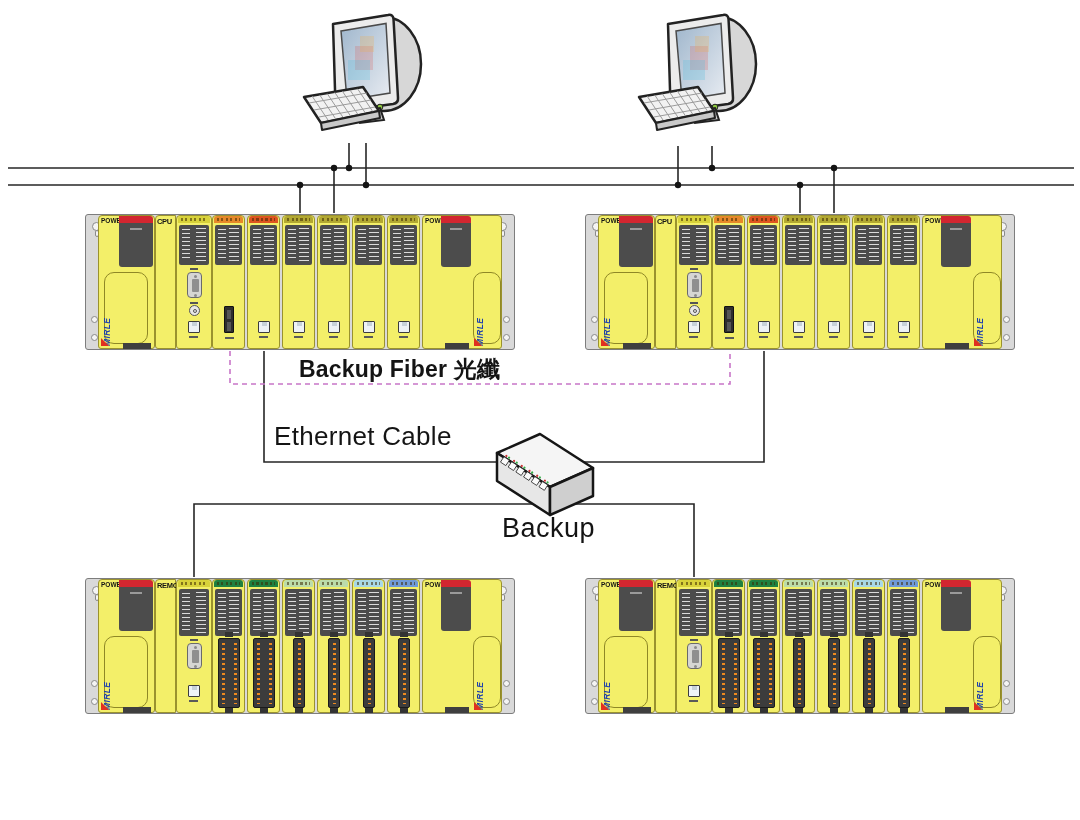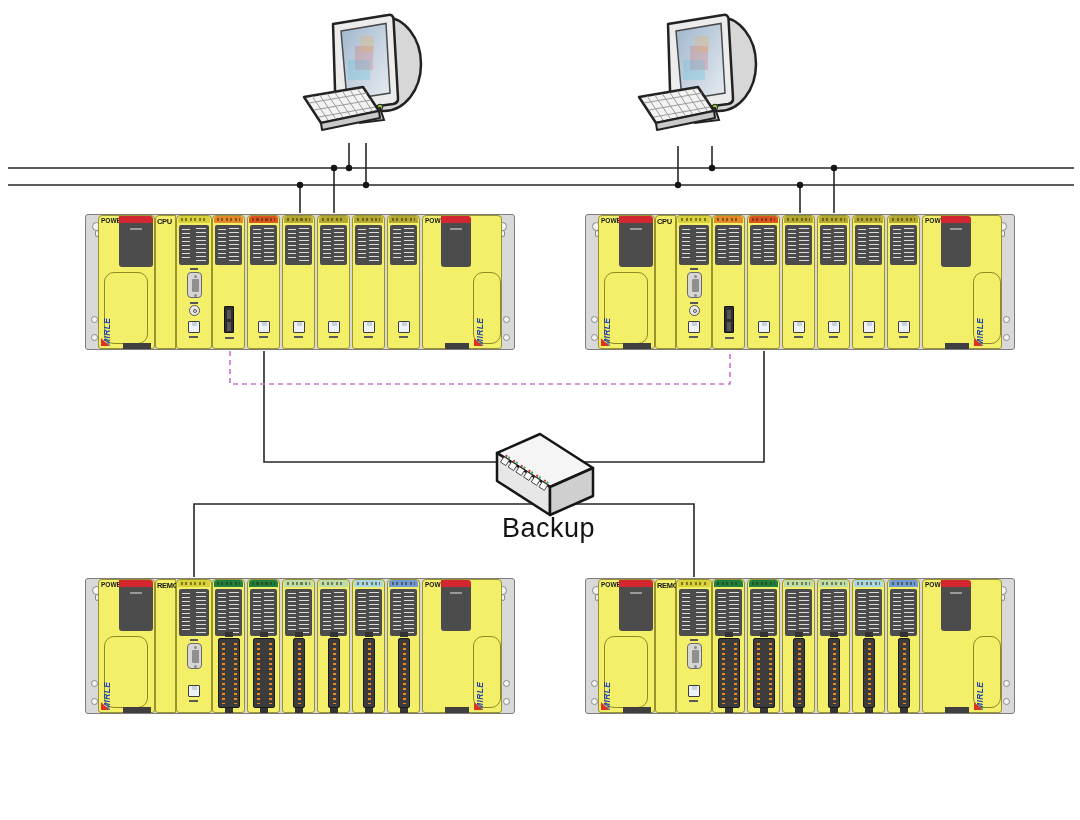--- a/index.html
+++ b/index.html
@@ -13,20 +13,22 @@
     background-image:repeating-linear-gradient(90deg,rgba(60,40,0,.55) 0 2px,transparent 2px 4.5px);}
   .micro-col{position:absolute;
     background-image:repeating-linear-gradient(180deg,rgba(255,255,255,.8) 0 1px,transparent 1px 4px);}
   .dot-strip{position:absolute;
     background-image:repeating-linear-gradient(180deg,#ef8a1e 0 2px,transparent 2px 5px);}
 </style>
 </head>
 <body>
 
 <div id="stage">
+  <div class="diagram-label" id="backup-fiber-label">Backup Fiber 光纖</div>
+  <div class="diagram-label" id="ethernet-cable-label">Ethernet Cable</div>
   <div class="diagram-label" id="switch-label">Backup</div>
 <svg width="1080" height="820" style="position: absolute; left: 0px; top: 0px; z-index: 1;">
       <polyline points="8,168 1074,168" fill="none" stroke="#262626" stroke-width="1.6"></polyline>
       <polyline points="8,185 1074,185" fill="none" stroke="#262626" stroke-width="1.6"></polyline>
       <polyline points="349,143 349,168" fill="none" stroke="#262626" stroke-width="1.6"></polyline>
       <polyline points="366,143 366,185" fill="none" stroke="#262626" stroke-width="1.6"></polyline>
       <polyline points="678,146 678,185" fill="none" stroke="#262626" stroke-width="1.6"></polyline>
       <polyline points="712,146 712,168" fill="none" stroke="#262626" stroke-width="1.6"></polyline>
       <polyline points="300,185 300,213" fill="none" stroke="#262626" stroke-width="1.6"></polyline>
       <polyline points="334,168 334,213" fill="none" stroke="#262626" stroke-width="1.6"></polyline>

